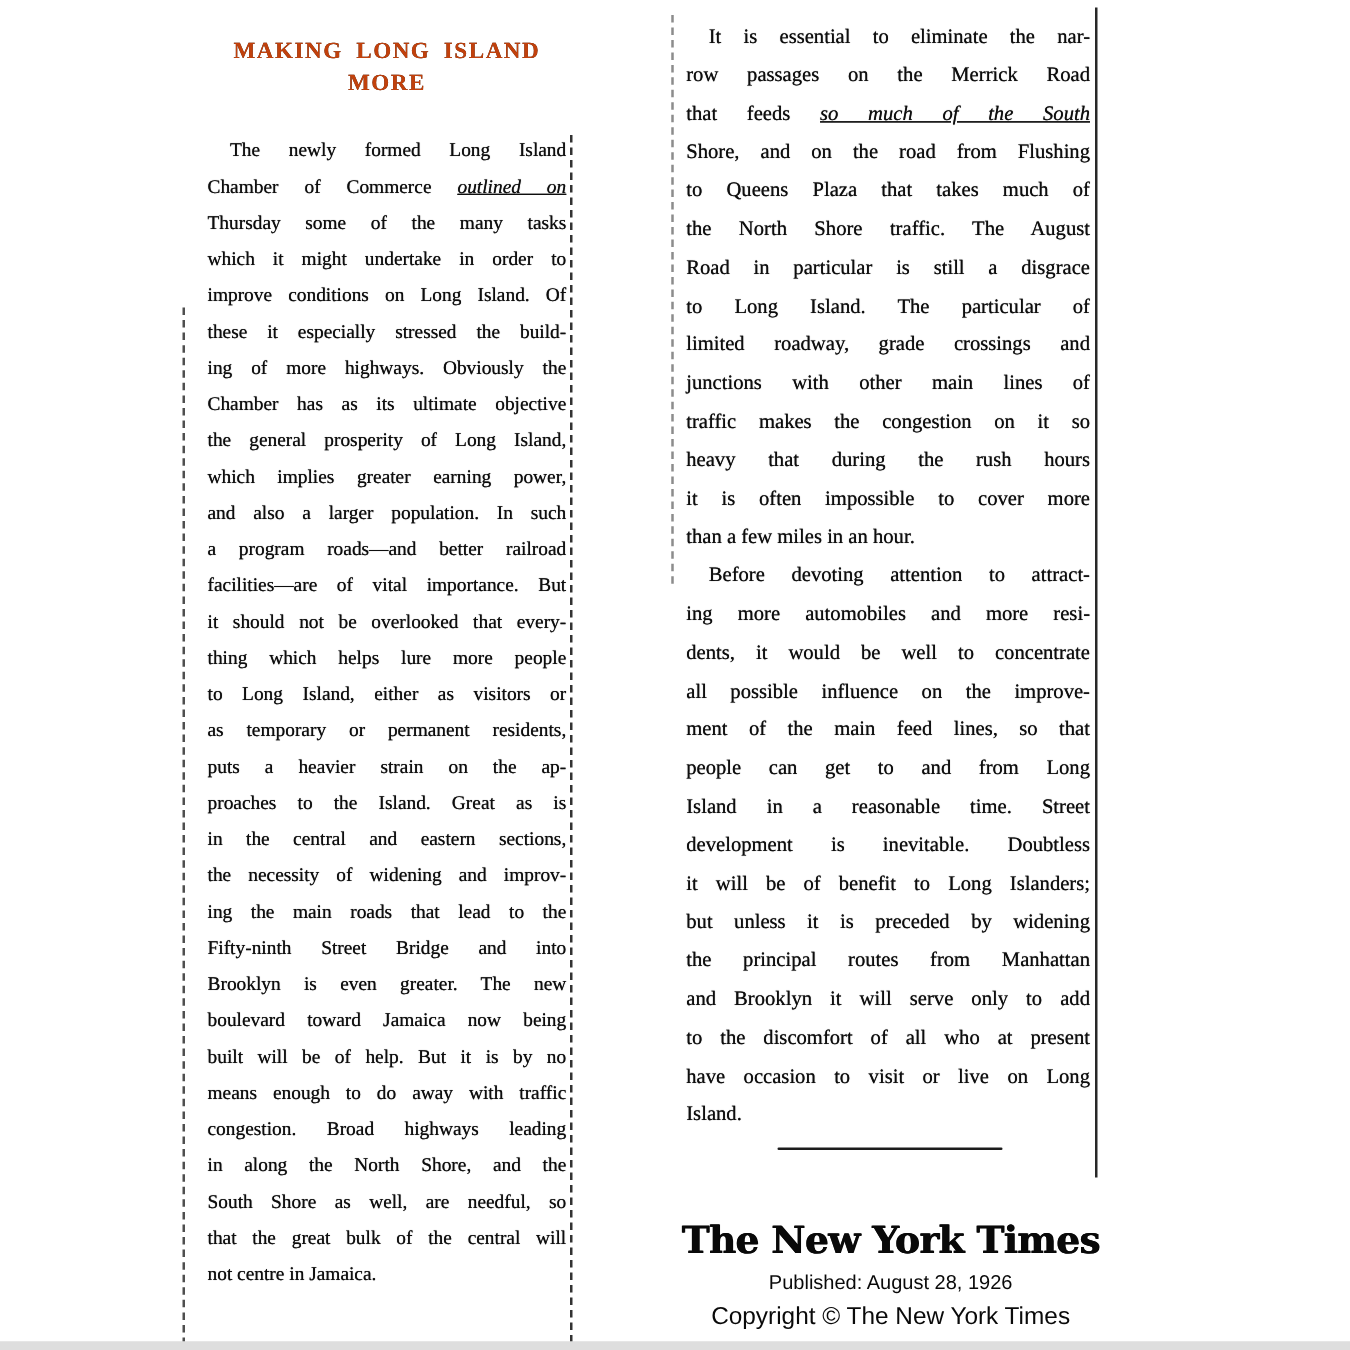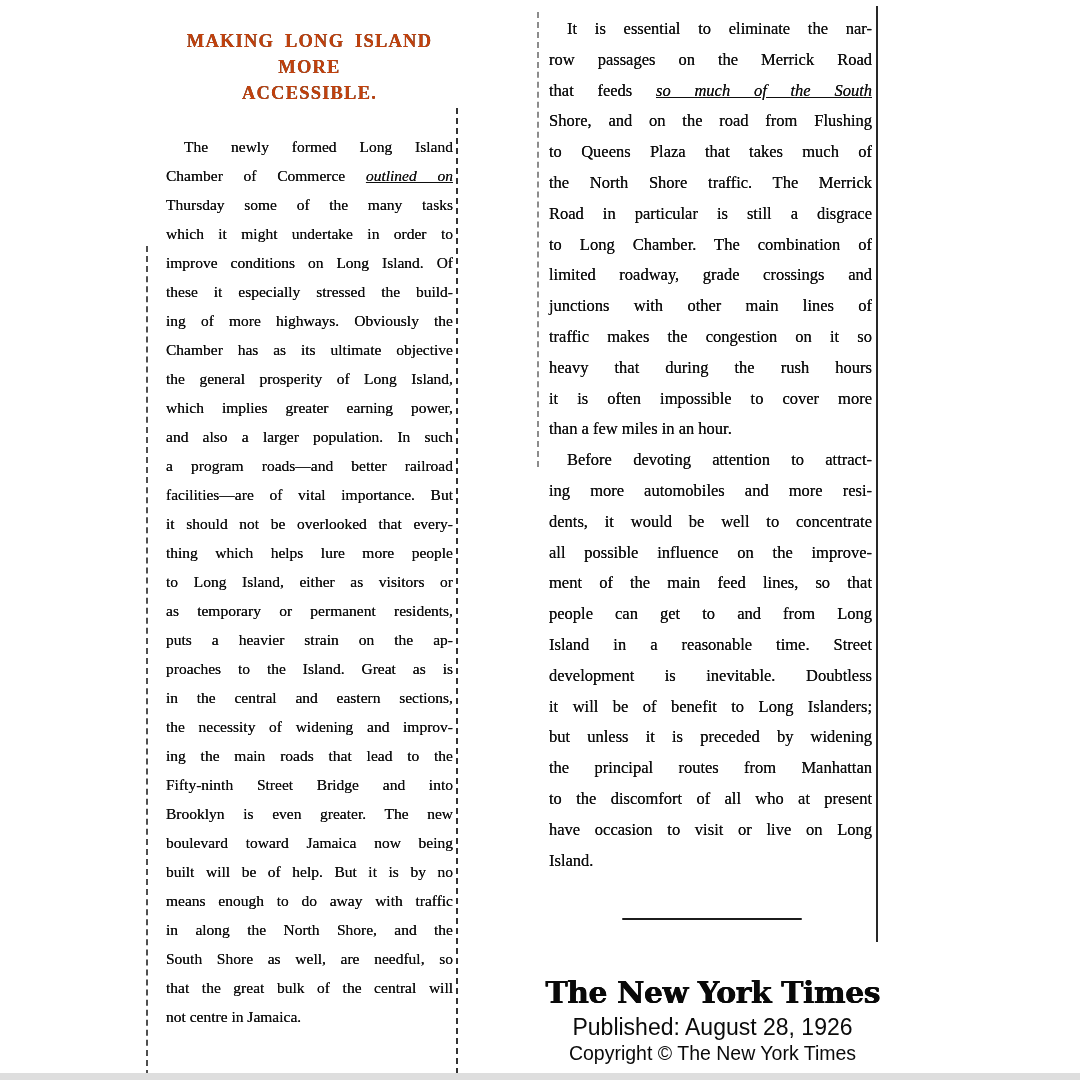--- a/index.html
+++ b/index.html
@@ -93,41 +93,40 @@
     font-weight: bold;
     font-size: 30px;
     line-height: 34px;
     letter-spacing: -0.5px;
     color: #090909;
     text-shadow: 0.6px 0 0 #090909, 0 0 0.5px rgba(0,0,0,0.8);
   }
   .published-line {
     margin-top: 5px;
     font-family: "Liberation Sans", sans-serif;
-    font-size: 23px;
+    font-size: 16px;
     line-height: 24px;
     color: #0a0a0a;
   }
   .copyright-line {
     margin-top: 2px;
     font-family: "Liberation Sans", sans-serif;
     font-size: 19.5px;
     line-height: 24px;
     color: #0a0a0a;
   }
 </style>
 </head>
 <body>
 
 <div class="page">
 
   <div class="col col-left">
     <h1 class="article-title">
       <div>MAKING LONG ISLAND MORE</div>
-      <div>ACCESSIBLE.</div>
     </h1>
     <div class="body-text" id="left-body">
         <div class="line indent">The newly formed Long Island</div>
         <div class="line"><span>Chamber of Commerce </span><span class="it">outlined on</span></div>
         <div class="line">Thursday some of the many tasks</div>
         <div class="line">which it might undertake in order to</div>
         <div class="line">improve conditions on Long Island. Of</div>
         <div class="line">these it especially stressed the build-</div>
         <div class="line">ing of more highways. Obviously the</div>
         <div class="line">Chamber has as its ultimate objective</div>
@@ -143,54 +142,56 @@
         <div class="line">puts a heavier strain on the ap-</div>
         <div class="line">proaches to the Island. Great as is</div>
         <div class="line">in the central and eastern sections,</div>
         <div class="line">the necessity of widening and improv-</div>
         <div class="line">ing the main roads that lead to the</div>
         <div class="line">Fifty-ninth Street Bridge and into</div>
         <div class="line">Brooklyn is even greater. The new</div>
         <div class="line">boulevard toward Jamaica now being</div>
         <div class="line">built will be of help. But it is by no</div>
         <div class="line">means enough to do away with traffic</div>
+        <div class="line">congestion. Broad highways leading</div>
         <div class="line">in along the North Shore, and the</div>
         <div class="line">South Shore as well, are needful, so</div>
         <div class="line">that the great bulk of the central will</div>
         <div class="line last">not centre in Jamaica.</div>
       </div>
   </div>
 
   <div class="col col-right">
     <div class="body-text" id="right-body" style="margin-top:0">
         <div class="line indent">It is essential to eliminate the nar-</div>
         <div class="line">row passages on the Merrick Road</div>
         <div class="line"><span>that feeds </span><span class="it">so much of the South</span></div>
         <div class="line">Shore, and on the road from Flushing</div>
         <div class="line">to Queens Plaza that takes much of</div>
-        <div class="line">the North Shore traffic. The Merrick</div>
+        <div class="line">the North Shore traffic. The August</div>
         <div class="line">Road in particular is still a disgrace</div>
-        <div class="line">to Long Chamber. The combination of</div>
+        <div class="line">to Long Island. The particular of</div>
         <div class="line">limited roadway, grade crossings and</div>
         <div class="line">junctions with other main lines of</div>
         <div class="line">traffic makes the congestion on it so</div>
         <div class="line">heavy that during the rush hours</div>
         <div class="line">it is often impossible to cover more</div>
         <div class="line last">than a few miles in an hour.</div>
         <div class="line indent">Before devoting attention to attract-</div>
         <div class="line">ing more automobiles and more resi-</div>
         <div class="line">dents, it would be well to concentrate</div>
         <div class="line">all possible influence on the improve-</div>
         <div class="line">ment of the main feed lines, so that</div>
         <div class="line">people can get to and from Long</div>
         <div class="line">Island in a reasonable time. Street</div>
         <div class="line">development is inevitable. Doubtless</div>
         <div class="line">it will be of benefit to Long Islanders;</div>
         <div class="line">but unless it is preceded by widening</div>
         <div class="line">the principal routes from Manhattan</div>
+        <div class="line">and Brooklyn it will serve only to add</div>
         <div class="line">to the discomfort of all who at present</div>
         <div class="line">have occasion to visit or live on Long</div>
         <div class="line last">Island.</div>
       </div>
   </div>
 
   <div class="vrule vrule-left-outer"></div>
   <div class="vrule vrule-left-inner"></div>
   <div class="vrule vrule-right-inner"></div>
   <div class="vrule vrule-right-outer"></div>

